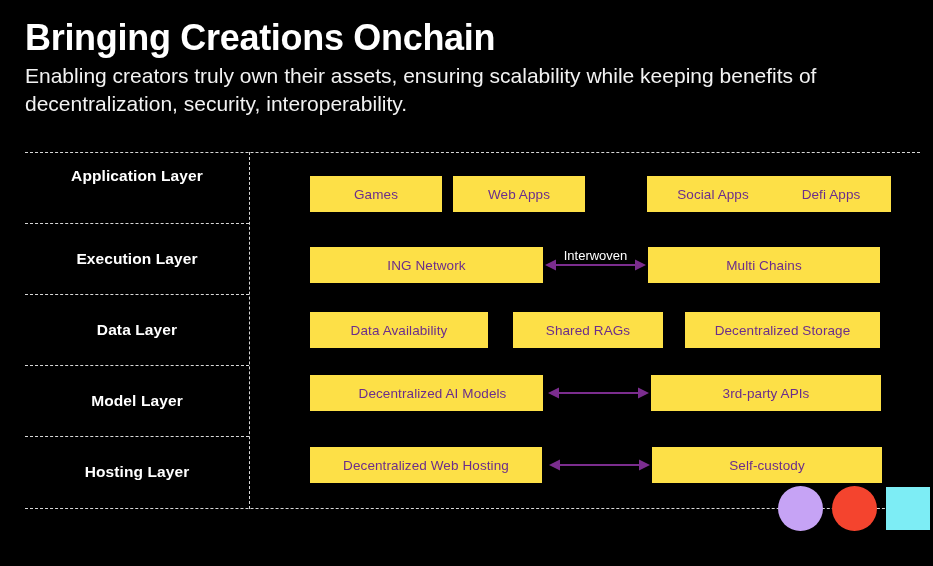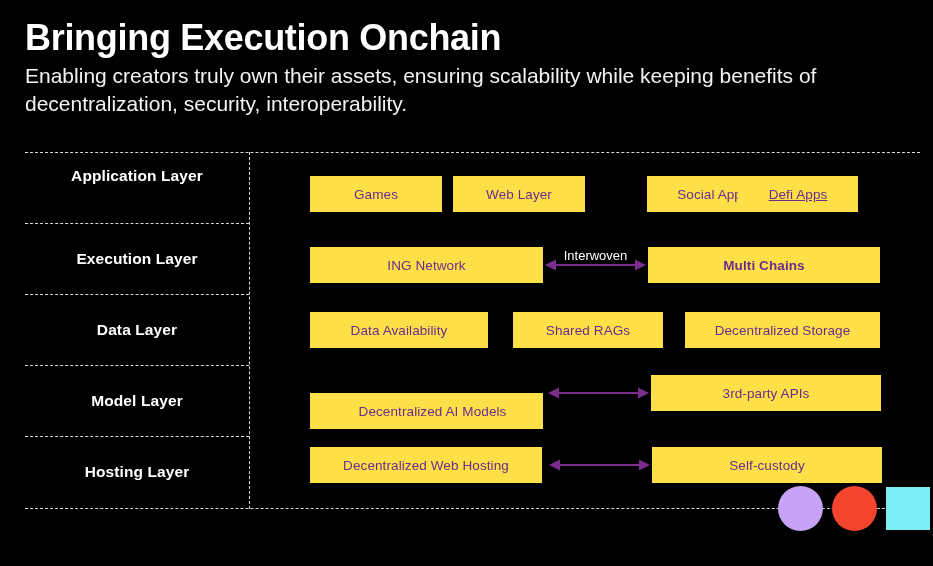--- a/index.html
+++ b/index.html
@@ -111,21 +111,21 @@
     border-radius: 50%;
   }
   .deco-square {
     position: absolute;
   }
 </style>
 </head>
 <body>
 
 <div id="header">
-  <h1 id="slide-title">Bringing Execution Onchain</h1>
+  <h1 id="slide-title">Bringing Creations Onchain</h1>
   <p id="slide-subtitle">Enabling creators truly own their assets, ensuring scalability while keeping benefits of decentralization, security, interoperability.</p>
 </div>
 
 <div id="diagram">
 
   <div class="hline" style="left:25px;  top:152px; width:895px;"></div>
   <div class="hline" style="left:25px;  top:223px; width:224px;"></div>
   <div class="hline" style="left:25px;  top:294px; width:224px;"></div>
   <div class="hline" style="left:25px;  top:365px; width:224px;"></div>
   <div class="hline" style="left:25px;  top:436px; width:224px;"></div>
@@ -145,53 +145,53 @@
     <span>Model Layer</span>
   </div>
   <div class="layer-label" style="top:436px;">
     <span>Hosting Layer</span>
   </div>
 
   <div class="node" style="left:310px; top:176px; width:132px;">
     <span>Games</span>
   </div>
   <div class="node" style="left:453px; top:176px; width:132px;">
-    <span>Web Layer</span>
+    <span>Web Apps</span>
   </div>
   <div class="node" style="left:600px; top:176px; width:132px;margin-left:47px;">
     <span>Social Apps</span>
   </div>
-  <div class="node" style="left:738px; top:176px; width:120px;text-decoration:underline;">
+  <div class="node" style="left:771px; top:176px; width:120px;">
     <span>Defi Apps</span>
   </div>
 
   <div class="node" style="left:310px; top:247px; width:233px;">
     <span>ING Network</span>
   </div>
-  <div class="node" style="left:648px; top:247px; width:232px;font-weight:bold;">
+  <div class="node" style="left:648px; top:247px; width:232px;">
     <span>Multi Chains</span>
   </div>
   <div class="arrow-caption" style="left:543px; top:248px; width:105px;">Interwoven</div>
   <svg class="arrow" viewBox="0 0 105 18" style="left:543px; top:256px; width:105px;">
     <line x1="10" y1="9" x2="95" y2="9" stroke="#7b2d8e" stroke-width="2"></line>
     <path d="M2 9 L13 3.5 L13 14.5 Z" fill="#7b2d8e"></path>
     <path d="M103 9 L92 3.5 L92 14.5 Z" fill="#7b2d8e"></path>
   </svg>
 
   <div class="node" style="left:310px; top:312px; width:178px;">
     <span>Data Availability</span>
   </div>
   <div class="node" style="left:513px; top:312px; width:150px;">
     <span>Shared RAGs</span>
   </div>
   <div class="node" style="left:685px; top:312px; width:195px;">
     <span>Decentralized Storage</span>
   </div>
 
-  <div class="node" style="left:310px; top:393px; width:233px;padding-left:12px;">
+  <div class="node" style="left:310px; top:375px; width:233px;padding-left:12px;">
     <span>Decentralized AI Models</span>
   </div>
   <div class="node" style="left:651px; top:375px; width:230px;">
     <span>3rd-party APIs</span>
   </div>
   <svg class="arrow" viewBox="0 0 105 18" style="left:546px; top:384px; width:105px;">
     <line x1="10" y1="9" x2="95" y2="9" stroke="#7b2d8e" stroke-width="2"></line>
     <path d="M2 9 L13 3.5 L13 14.5 Z" fill="#7b2d8e"></path>
     <path d="M103 9 L92 3.5 L92 14.5 Z" fill="#7b2d8e"></path>
   </svg>

